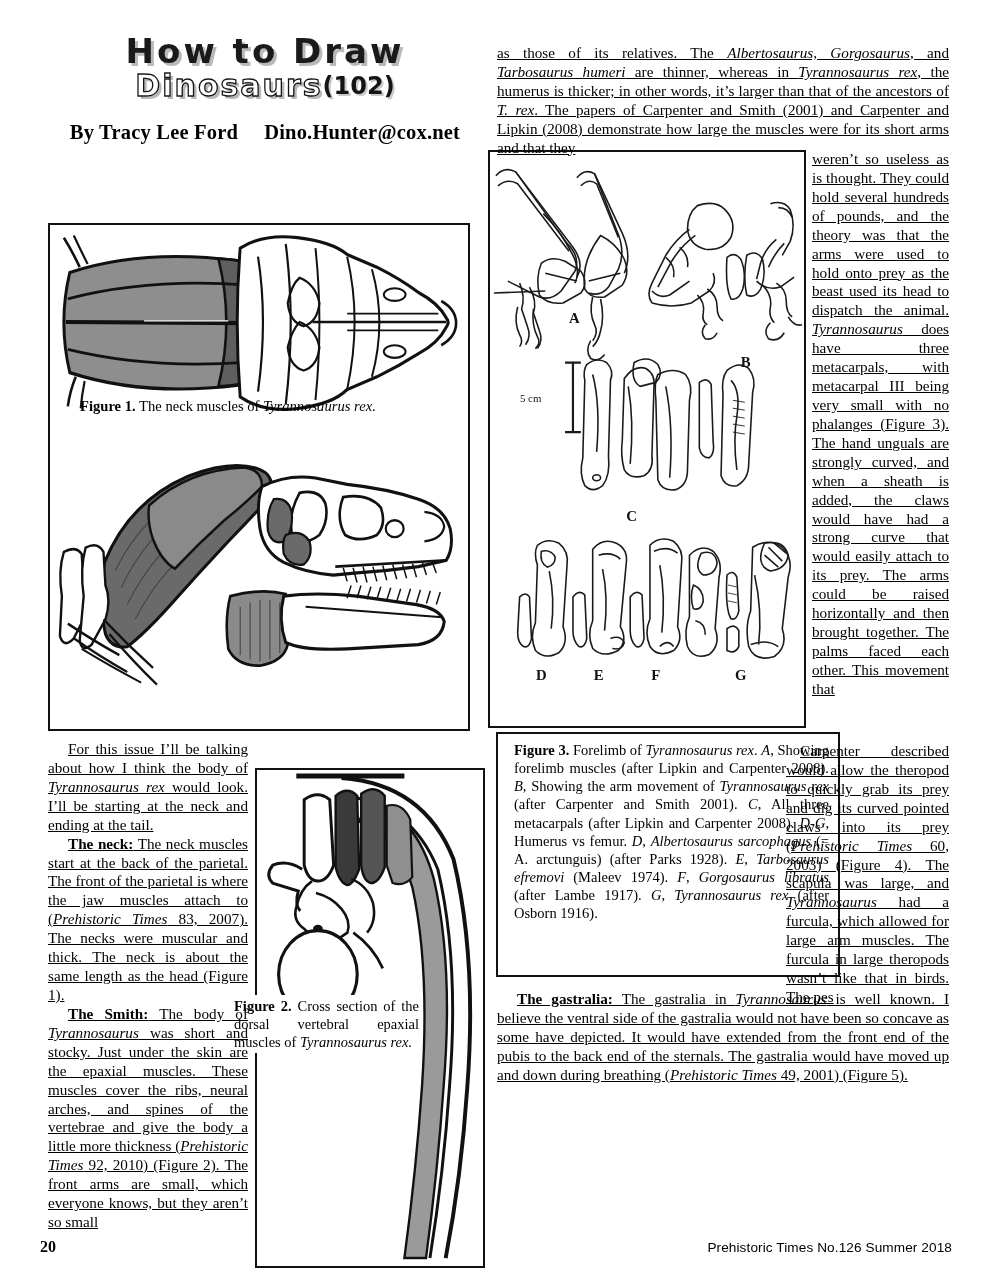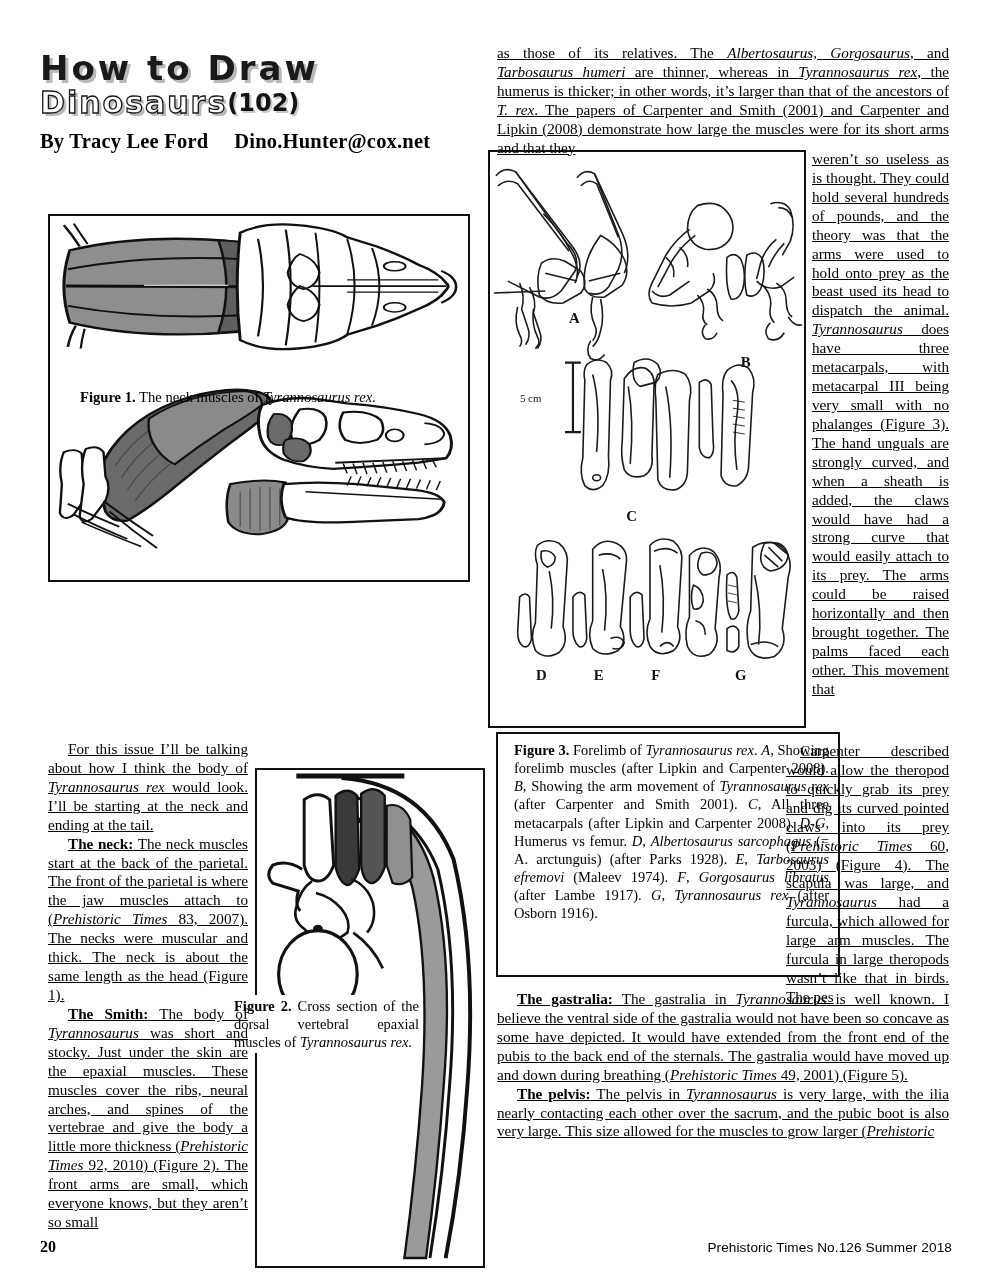--- a/index.html
+++ b/index.html
@@ -4,21 +4,21 @@
 <style>
   html,body{margin:0;padding:0;}
   body{
     width:990px;height:1280px;background:#ffffff;
     font-family:"Liberation Serif", serif;
     color:#000;position:relative;overflow:hidden;
   }
   .page{position:absolute;left:0;top:0;width:990px;height:1280px;}
 
   
-  .masthead{position:absolute;left:40px;top:51px;width:450px;text-align:left;}
+  .masthead{position:absolute;left:40px;top:34px;width:450px;text-align:center;}
   .mh-how{
     font-family:"DejaVu Sans", sans-serif;
     font-weight:bold;font-size:34px;letter-spacing:3px;
     color:#1a1a1a;
     text-shadow:3px 3px 0 #b9b9b9;
     line-height:1.02;
   }
   .mh-dino{
     font-family:"DejaVu Sans", sans-serif;
     font-weight:bold;font-size:30px;letter-spacing:2px;
@@ -27,42 +27,42 @@
     text-shadow:3px 3px 0 #b9b9b9;
     line-height:1.05;margin-top:1px;
   }
   .mh-dino .num{
     font-size:24px;letter-spacing:0px;color:#141414;
     -webkit-text-stroke:0px;text-shadow:2px 2px 0 #c9c9c9;
     vertical-align:2px;
   }
   .mh-by{
     font-family:"Liberation Serif", serif;
-    font-weight:bold;font-size:20.5px;margin-top:12px;letter-spacing:0.2px;
+    font-weight:bold;font-size:20.5px;margin-top:20px;letter-spacing:0.2px;
   }
   .mh-by .gap{display:inline-block;width:26px;}
 
   
   .art-title{
     position:absolute;left:48px;top:168px;width:440px;text-align:center;
     font-weight:bold;font-size:20.5px;line-height:1.22;
   }
 
   
   .col{font-size:15.2px;line-height:1.245;text-align:justify;
        -webkit-hyphens:auto;hyphens:auto;text-decoration:underline;}
   .col p{margin:0;text-indent:20px;}
   i{font-style:italic;}
   b{font-weight:bold;}
 
   
   .fbox{position:absolute;border:2.2px solid #111;background:#fff;box-sizing:border-box;}
 
   
-  #fig1-box{left:48px;top:214px;width:422px;height:368px;}
+  #fig1-box{left:48px;top:223px;width:422px;height:508px;}
   .fig1-caption{
     position:absolute;left:30px;top:173px;font-size:14.6px;font-weight:normal;
   }
   .fig1-caption b{font-weight:bold;}
 
   
   #fig2-box{left:255px;top:720px;width:230px;height:500px;margin-top:48px;}
 
   
   #fig3-box{left:488px;top:150px;width:318px;height:578px;}
@@ -430,21 +430,20 @@
     <p style="text-indent:0" id="rn">weren’t so useless as is thought. They could hold several hundreds of pounds, and the theory was that the arms were used to hold onto prey as the beast used its head to dispatch the animal. <i>Tyrannosaurus</i> does have three metacarpals, with metacarpal III being very small with no phalanges (Figure 3). The hand unguals are strongly curved, and when a sheath is added, the claws would have had a strong curve that would easily attach to its prey. The arms could be raised horizontally and then brought together. The palms faced each other. This movement that</p>
   </div>
 
   <div class="col" id="right-mid">
     <p style="text-indent:14px" id="rm">Carpenter described would allow the theropod to quickly grab its prey and dig its curved pointed claws into its prey (<i>Prehistoric Times</i> 60, 2003) (Figure 4). The scapula was large, and <i>Tyrannosaurus</i> had a furcula, which allowed for large arm muscles. The furcula in large theropods wasn’t like that in birds. The pes</p>
   </div>
 
   <div class="col" id="right-bottom">
     <div id="rb">
         <p style="text-indent:20px"><b>The gastralia:</b> The gastralia in <i>Tyrannosaurus</i> is well known. I believe the ventral side of the gastralia would not have been so concave as some have depicted. It would have extended from the front end of the pubis to the back end of the sternals. The gastralia would have moved up and down during breathing (<i>Prehistoric Times</i> 49, 2001) (Figure 5).</p>
-        <p style="text-indent:20px"><b>The pelvis:</b> The pelvis in <i>Tyrannosaurus</i> is very large, with the ilia nearly contacting each other over the sacrum, and the pubic boot is also very large. This size allowed for the muscles to grow larger (<i>Prehistoric</i></p>
       </div>
   </div>
 
   <div class="col" id="left-col">
     <div id="lc">
         <p style="text-indent:20px">For this issue I’ll be talking about how I think the body of <i>Tyrannosaurus rex</i> would look. I’ll be starting at the neck and ending at the tail.</p>
         <p style="text-indent:20px"><b>The neck:</b> The neck muscles start at the back of the parietal. The front of the parietal is where the jaw muscles attach to (<i>Prehistoric Times</i> 83, 2007). The necks were muscular and thick. The neck is about the same length as the head (Figure 1).</p>
         <p style="text-indent:20px"><b>The Smith:</b> The body of <i>Tyrannosaurus</i> was short and stocky. Just under the skin are the epaxial muscles. These muscles cover the ribs, neural arches, and spines of the vertebrae and give the body a little more thickness (<i>Prehistoric Times</i> 92, 2010) (Figure 2). The front arms are small, which everyone knows, but they aren’t so small</p>
       </div>
   </div>

